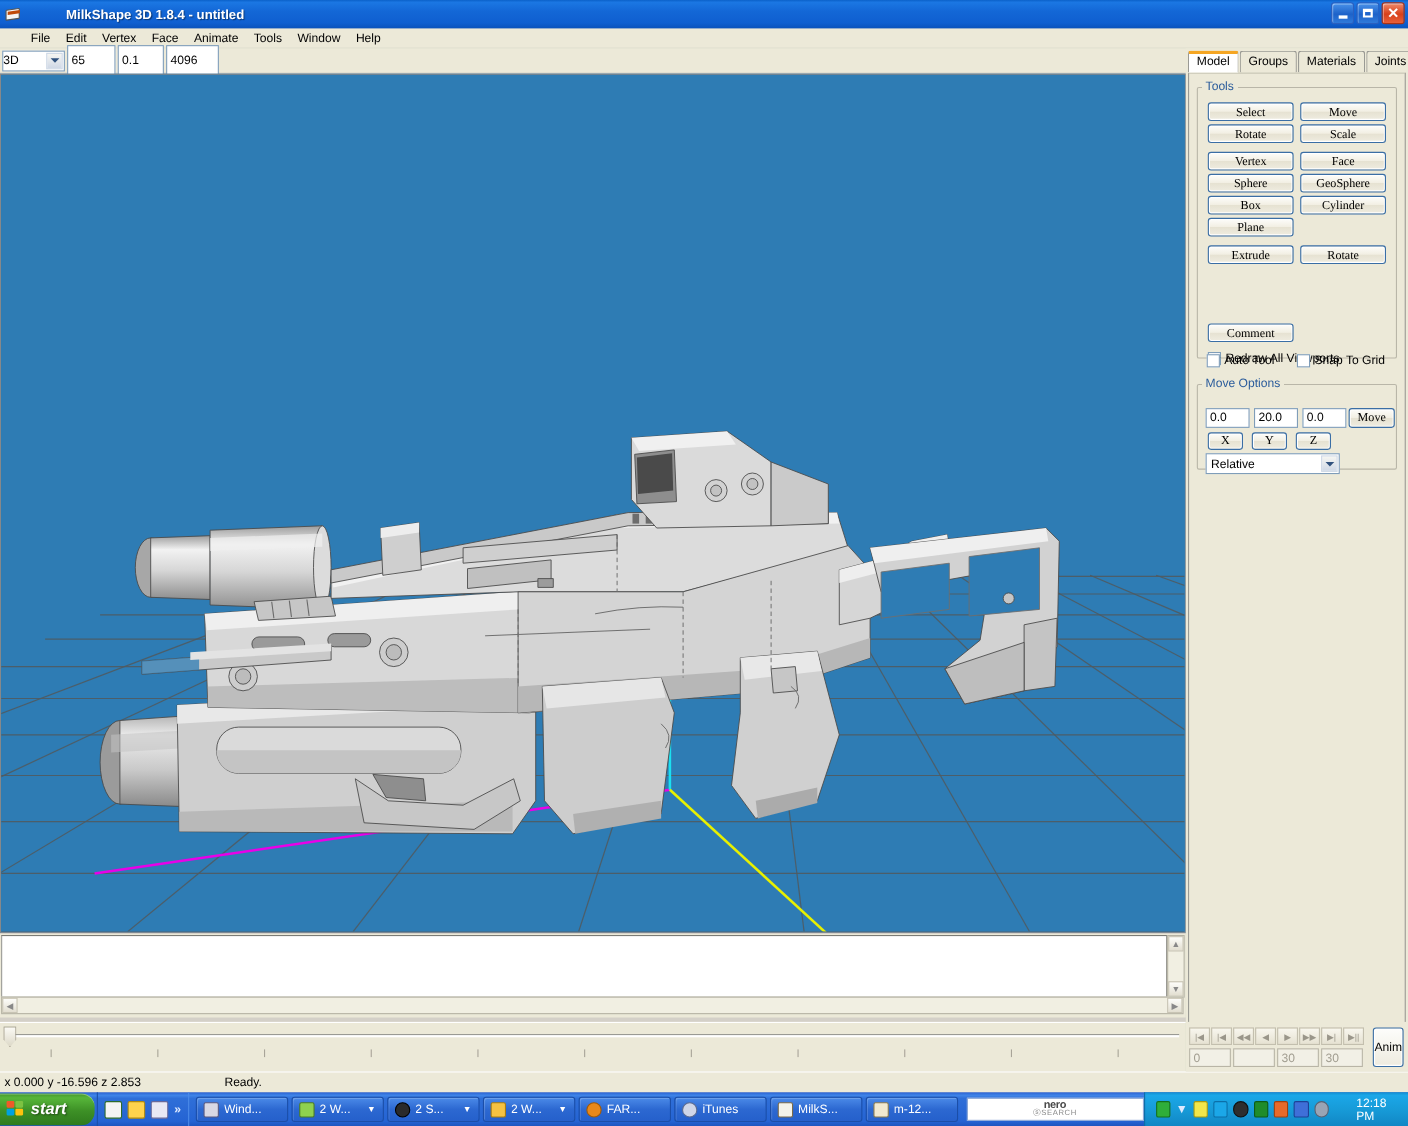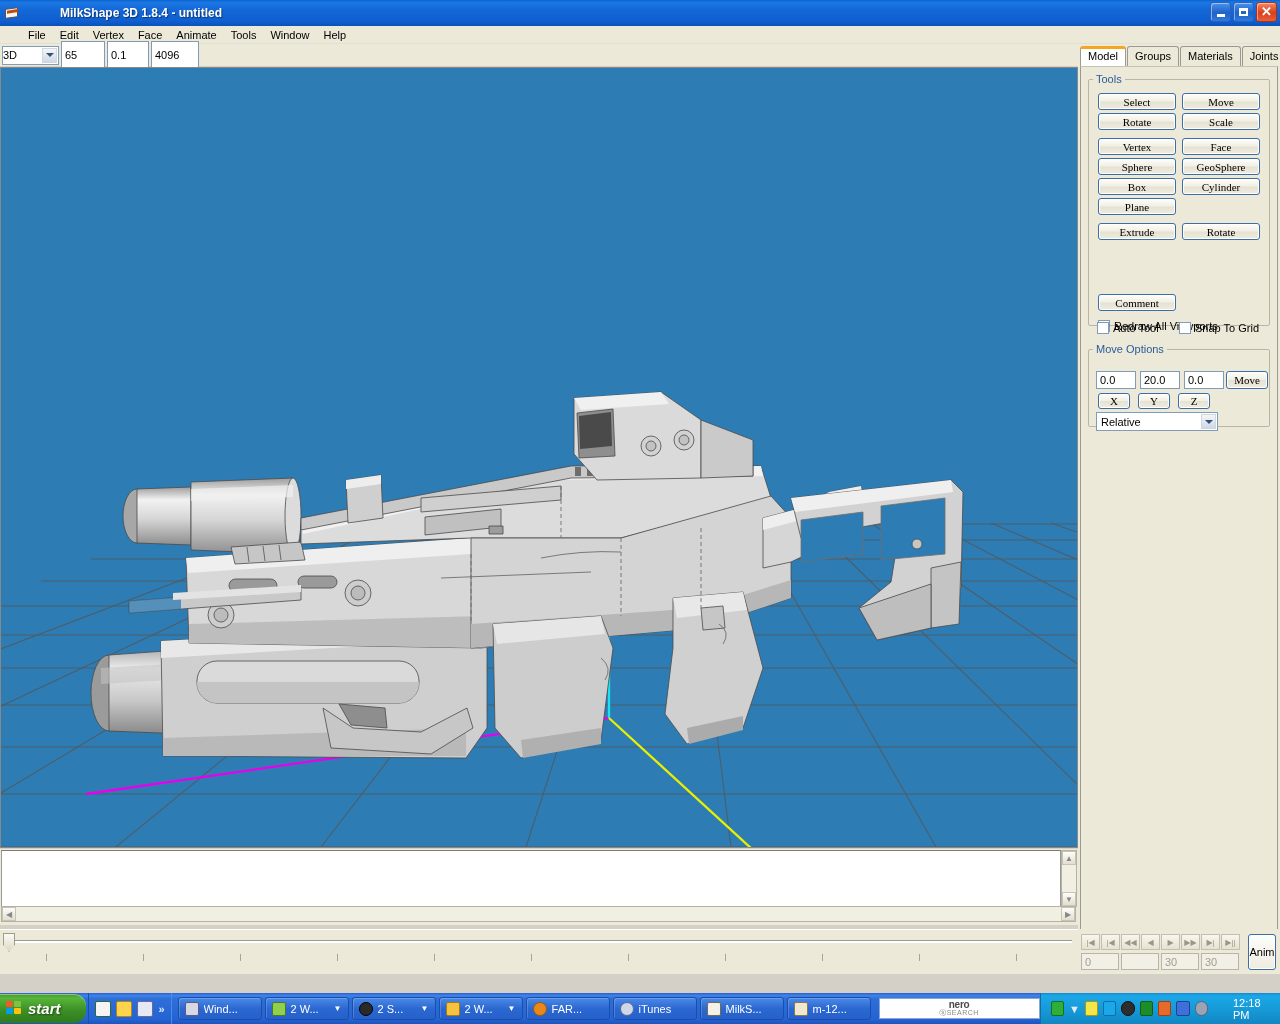--- a/index.html
+++ b/index.html
@@ -541,20 +541,24 @@
       <div class="tl-tick" style="left:428px"></div>
         <div class="tl-tick" style="left:525px"></div>
       <div class="tl-tick" style="left:622px"></div>
         <div class="tl-tick" style="left:719px"></div>
       <div class="tl-tick" style="left:816px"></div>
         <div class="tl-tick" style="left:913px"></div>
       <div class="tl-tick" style="left:1010px"></div>
     </div>
   </div>
 
+  <div class="statusbar">
+    <div class="status-coords">x 0.000 y -16.596 z 2.853</div>
+    <div class="status-ready">Ready.</div>
+  </div>
 
   <div class="rightpanel">
     <div class="tabs">
       <div class="tab active">Model</div>
       <div class="tab">Groups</div>
       <div class="tab">Materials</div>
       <div class="tab">Joints</div>
     </div>
 
     <div class="panel-body">

